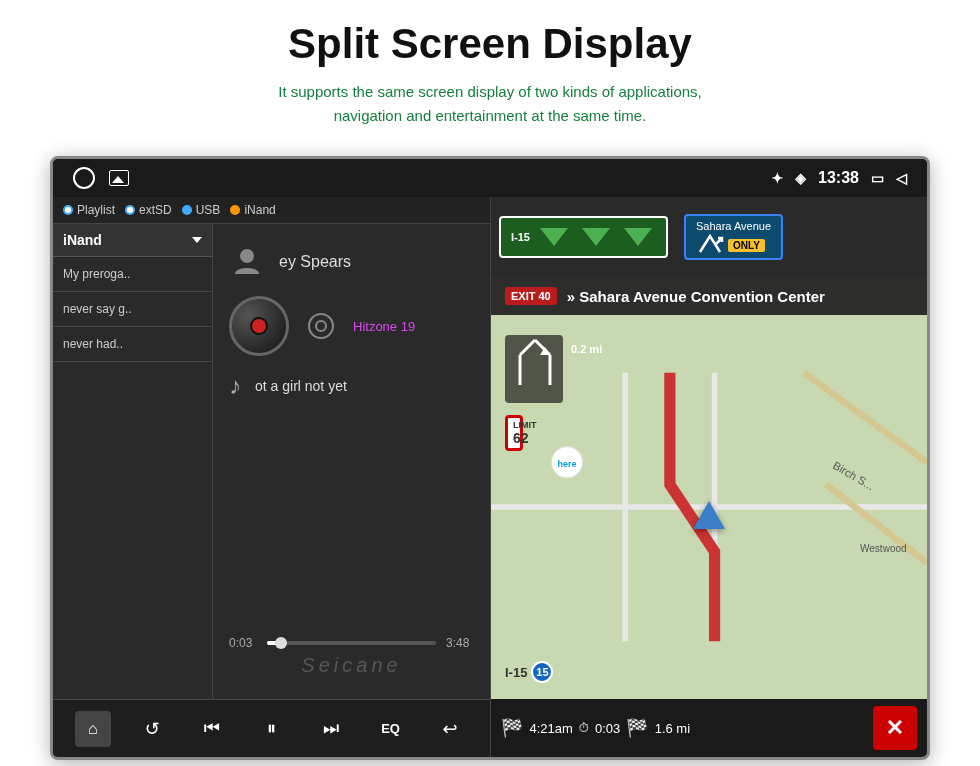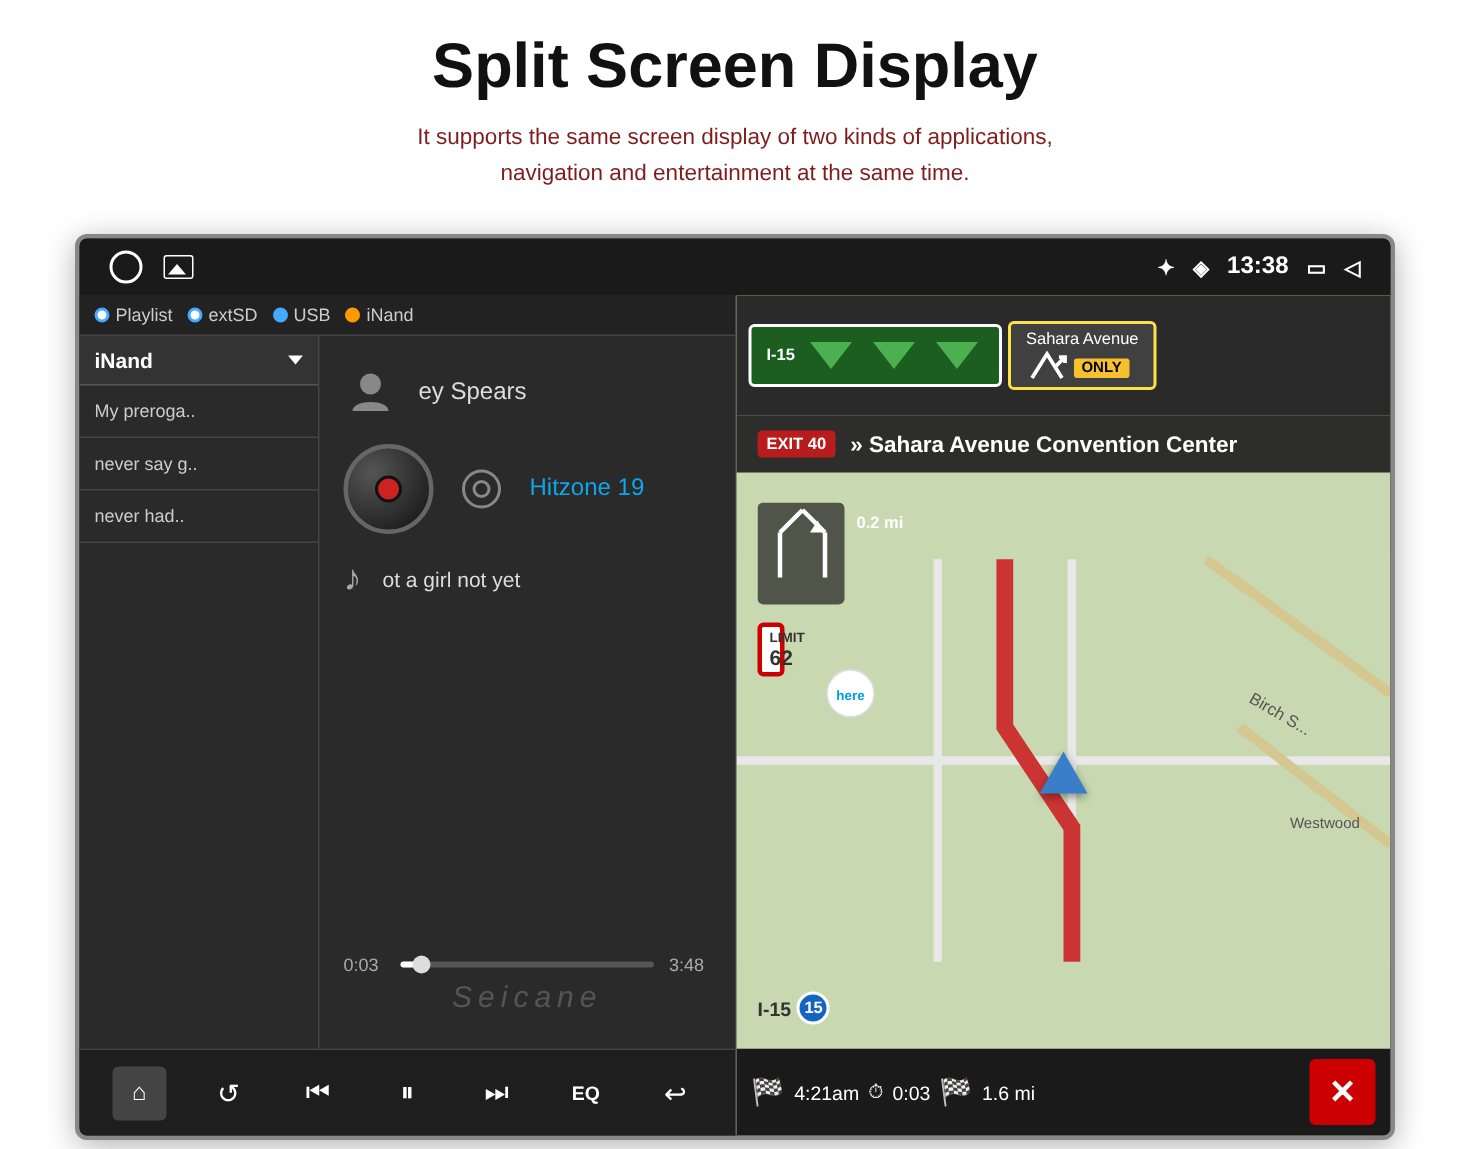--- a/index.html
+++ b/index.html
@@ -17,21 +17,21 @@
     .page-title {
       font-size: 42px;
       font-weight: 900;
       color: #111;
       text-align: center;
       margin-bottom: 12px;
     }
 
     .page-subtitle {
       font-size: 15px;
-      color: #7f1d1d;
+      color: #15803d;
       text-align: center;
       line-height: 1.6;
       margin-bottom: 28px;
     }
 
     
     .device-frame {
       width: 880px;
       border: 3px solid #888;
       border-radius: 8px;
@@ -255,22 +255,22 @@
     .album-icon {
       width: 36px;
       height: 36px;
       display: flex;
       align-items: center;
       justify-content: center;
       color: #aaa;
     }
 
     .album-name {
-      font-size: 16px;
-      color: #0ea5e9;
+      font-size: 13px;
+      color: #d946ef;
     }
 
     .song-row {
       display: flex;
       align-items: center;
       gap: 14px;
       margin-bottom: 16px;
     }
 
     .music-note-icon {
@@ -624,21 +624,21 @@
       <div class="nav-signs">
         <div class="signs-row">
 
           <div style="background:#1b5e20;border:2px solid white;border-radius:4px;padding:4px 10px;color:white;display:flex;align-items:center;gap:6px;margin:6px 0;">
             <span style="font-size:11px;font-weight:bold;">I-15</span>
             <div class="arrow-down-green"></div>
             <div class="arrow-down-green"></div>
             <div class="arrow-down-green"></div>
           </div>
 
-          <div style="background:#404040;border:2px solid #fde047;border-radius:4px;padding:4px 10px;color:white;margin:6px 0;text-align:center;position:relative;">
+          <div style="background:#0c4a6e;border:2px solid #3b82f6;border-radius:4px;padding:4px 10px;color:white;margin:6px 12px;text-align:center;position:relative;">
             <div style="font-size:11px;">Sahara Avenue</div>
             <div style="display:flex;align-items:center;gap:4px;margin-top:2px;">
               <svg width="28" height="20" viewBox="0 0 28 20">
                   <path d="M4 18 L14 2 L24 18" fill="none" stroke="white" stroke-width="2.5"></path>
                   <path d="M20 10 L26 4 M22 4 L26 4 L26 8" fill="none" stroke="white" stroke-width="2.5"></path>
                 </svg>
               <span class="only-badge" style="background:#f9c02e;color:#000;font-weight:bold;font-size:10px;padding:1px 5px;border-radius:2px;">ONLY</span>
             </div>
           </div>
         </div>

